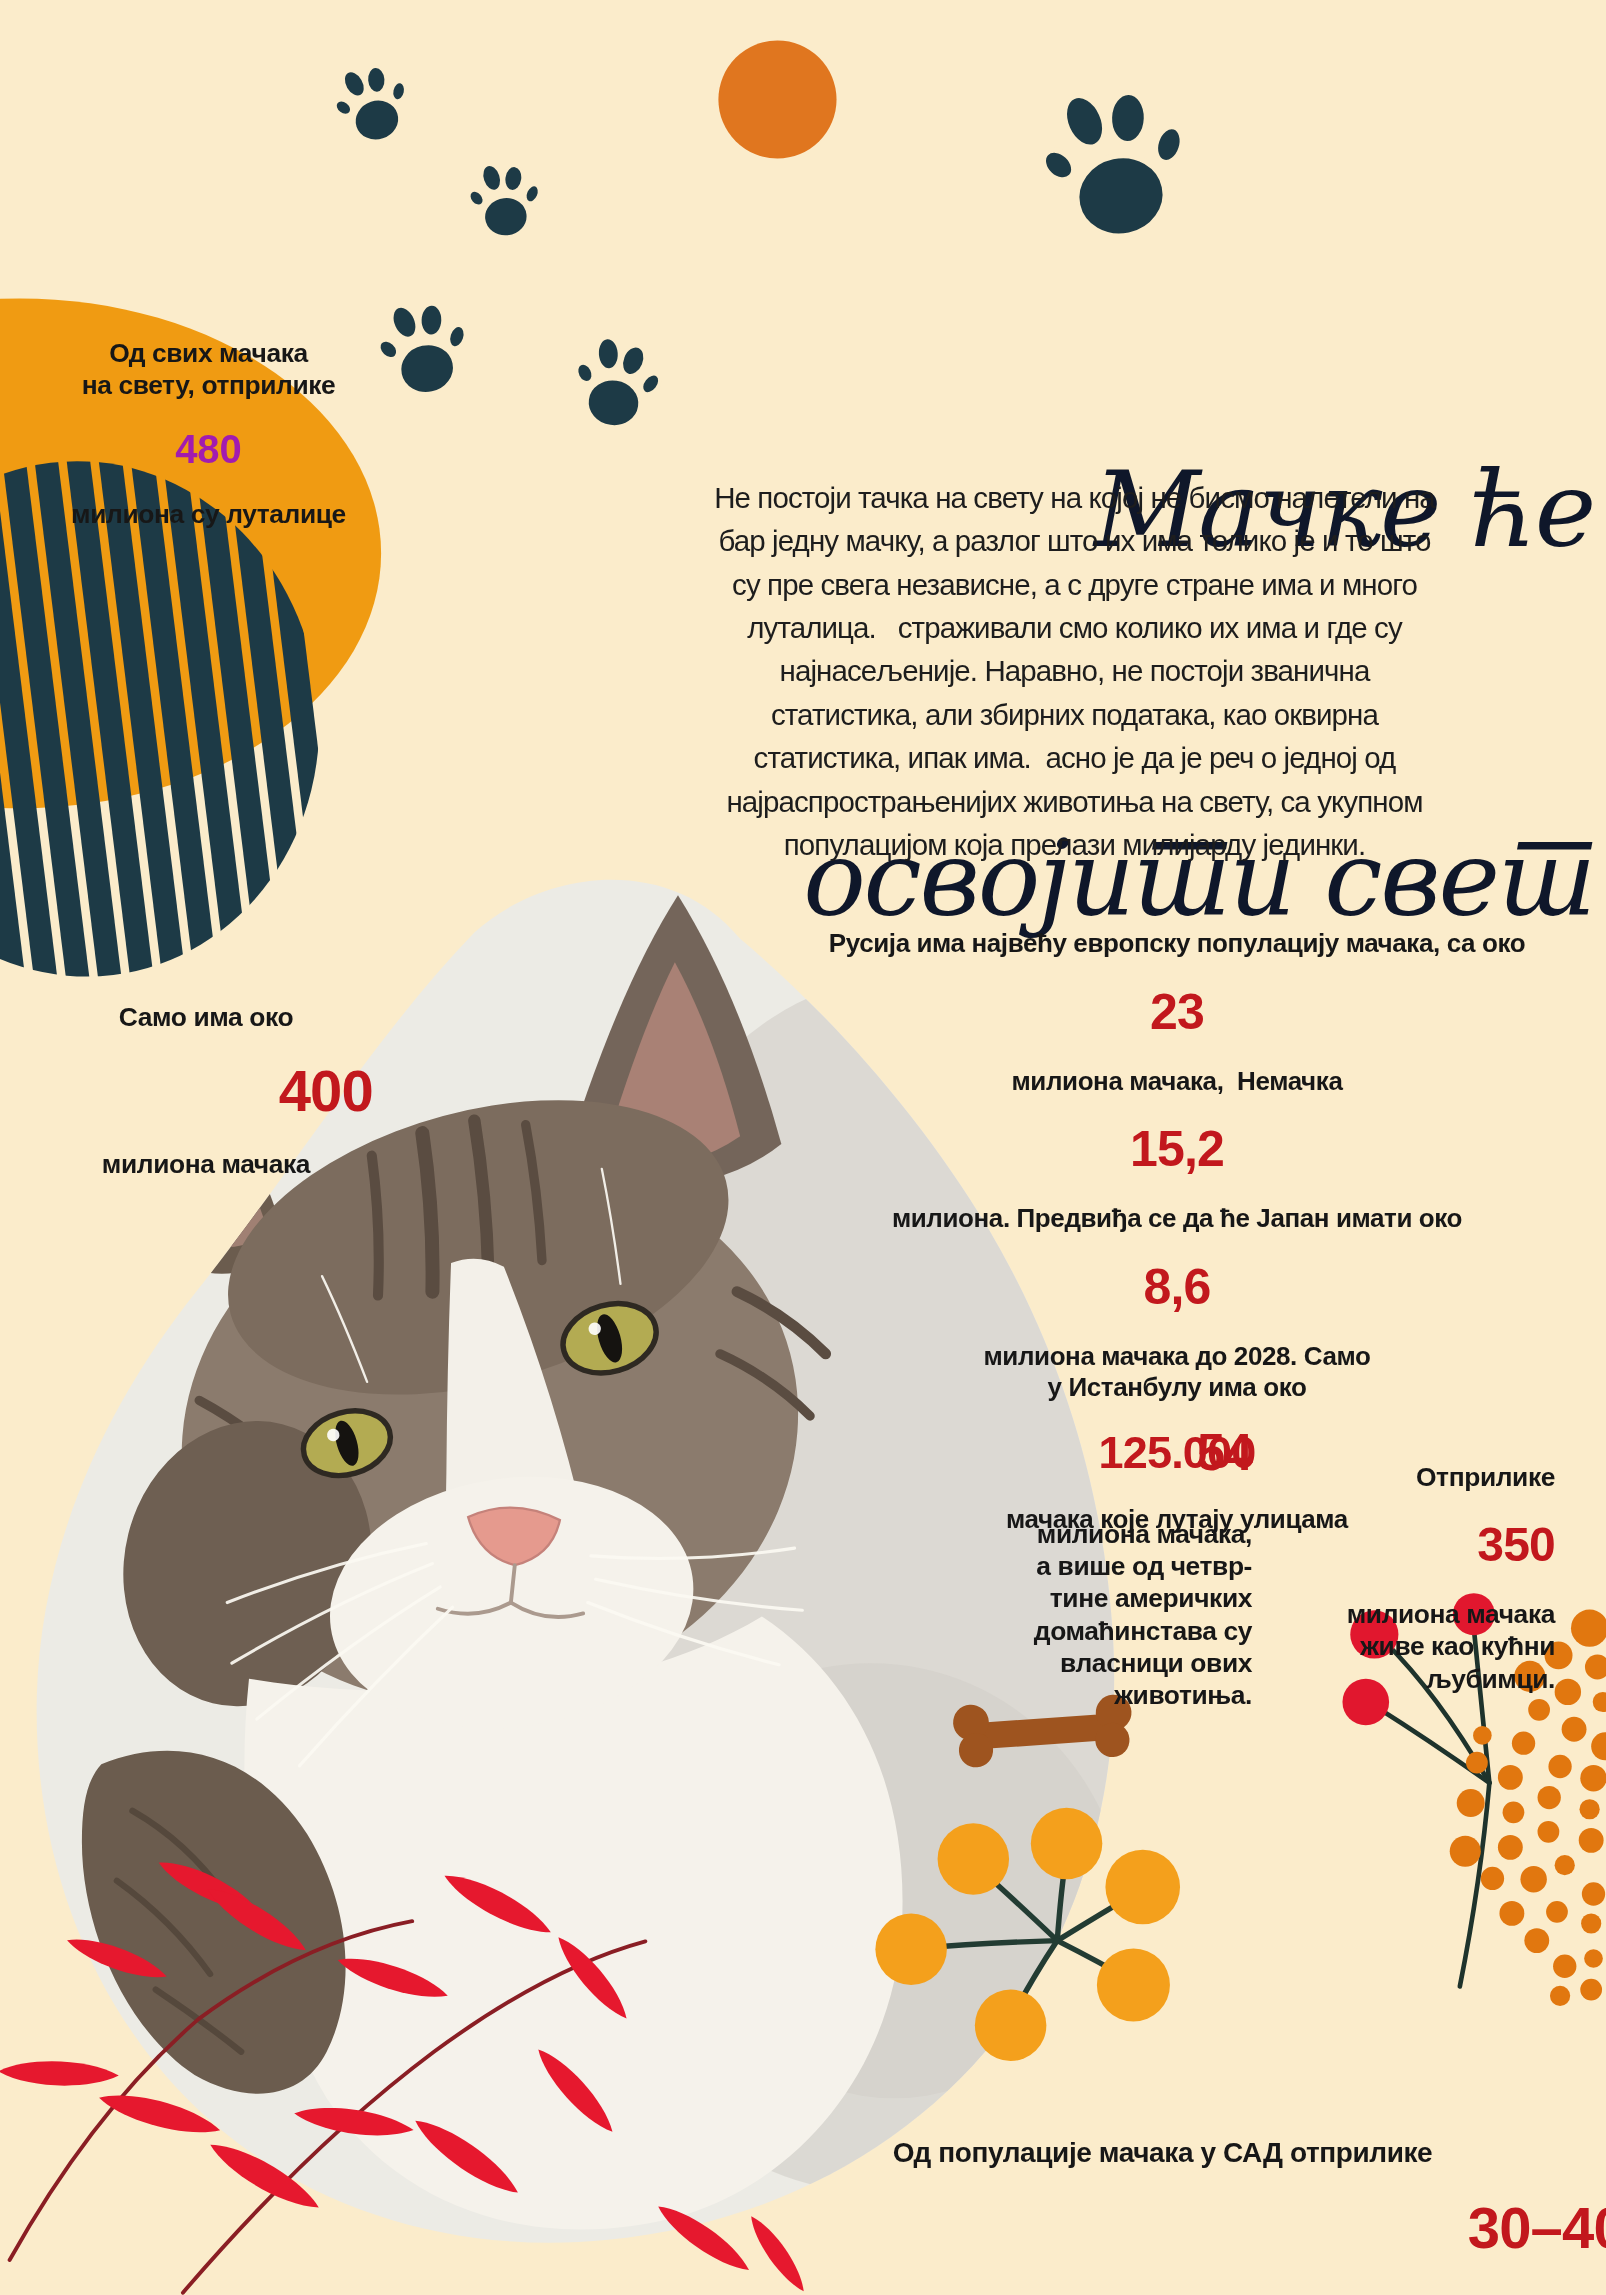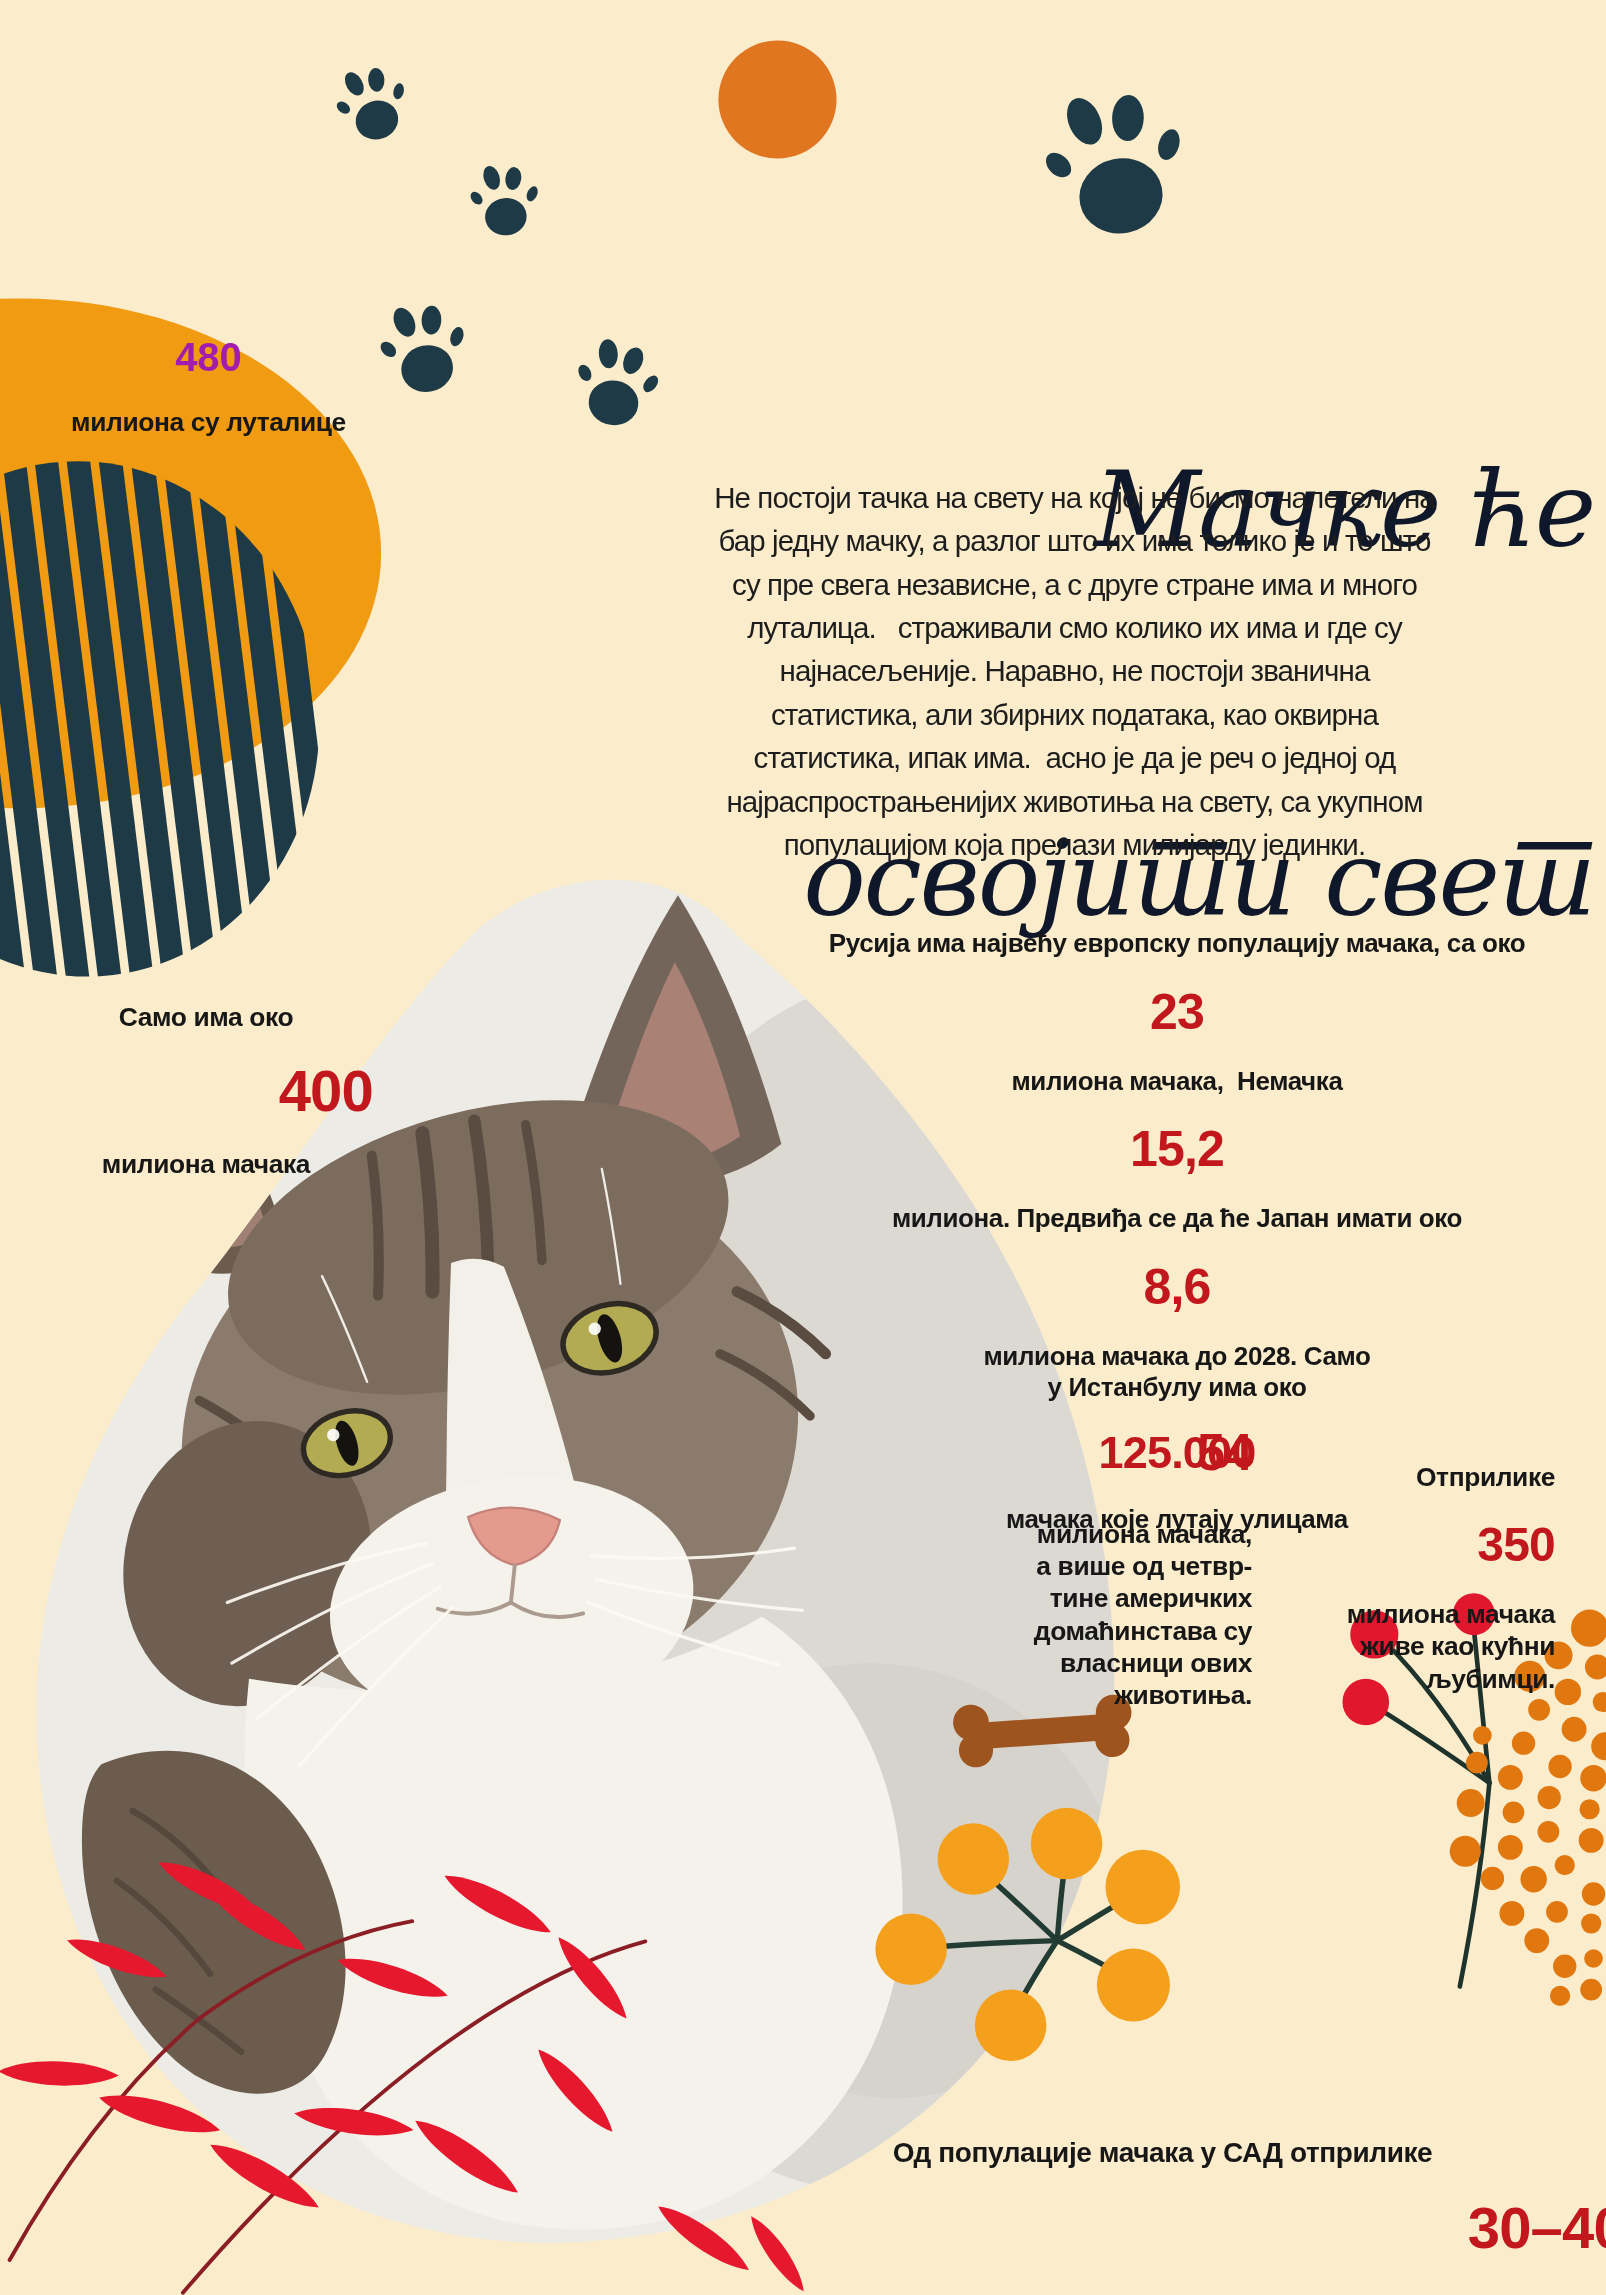--- a/index.html
+++ b/index.html
@@ -267,20 +267,22 @@
         <use href="#leaf-shape" transform="translate(455,2730) rotate(-82) scale(1.25)"></use>
         <use href="#leaf-shape" transform="translate(600,2775) rotate(-55) scale(1.3)"></use>
         <use href="#leaf-shape" transform="translate(740,2690) rotate(-42) scale(1.15)"></use>
         <use href="#leaf-shape" transform="translate(905,2880) rotate(-55) scale(1.15)"></use>
         <use href="#leaf-shape" transform="translate(1000,2900) rotate(-35) scale(0.95)"></use>
       </g>
     </g>
   </svg>
 
   <div class="txt center" style="left:22px;top:309px;width:373px;">
+    <div class="s-small">Од свих мачака
+на свету, отприлике</div>
     <div class="s-big v480">480</div>
     <div class="s-small">милиона су луталице</div>
   </div>
 
   <div class="txt title" style="left:630px;top:204px;width:964px;">
     <div>Мачке ће</div>
     <div>освојити свет</div>
   </div>
 
   <div class="txt intro" style="left:548px;top:476px;width:1053px;">Не постоји тачка на свету на којој не бисмо налетели на

